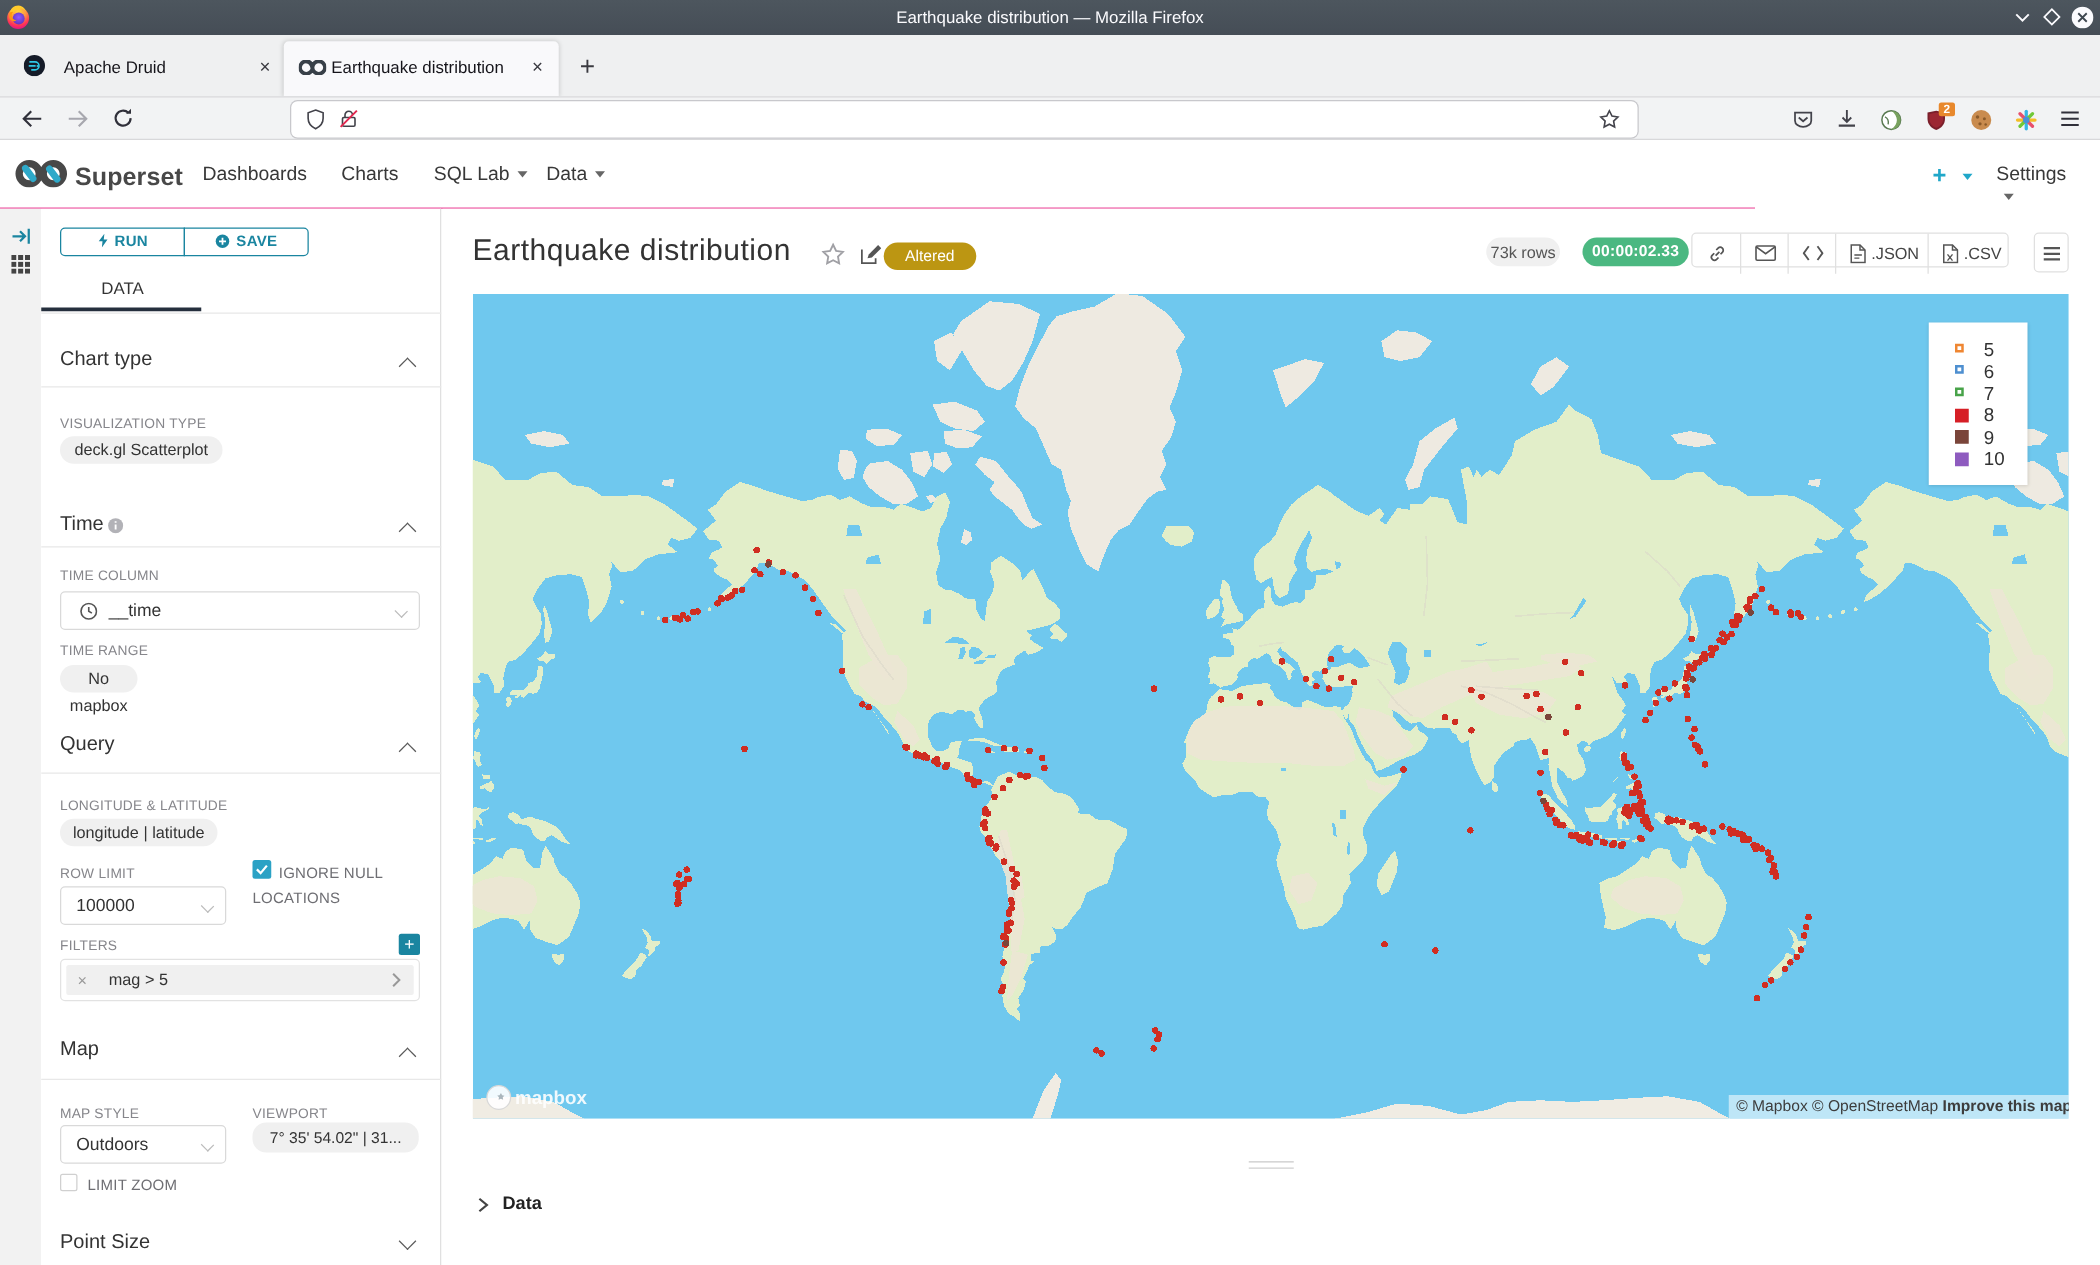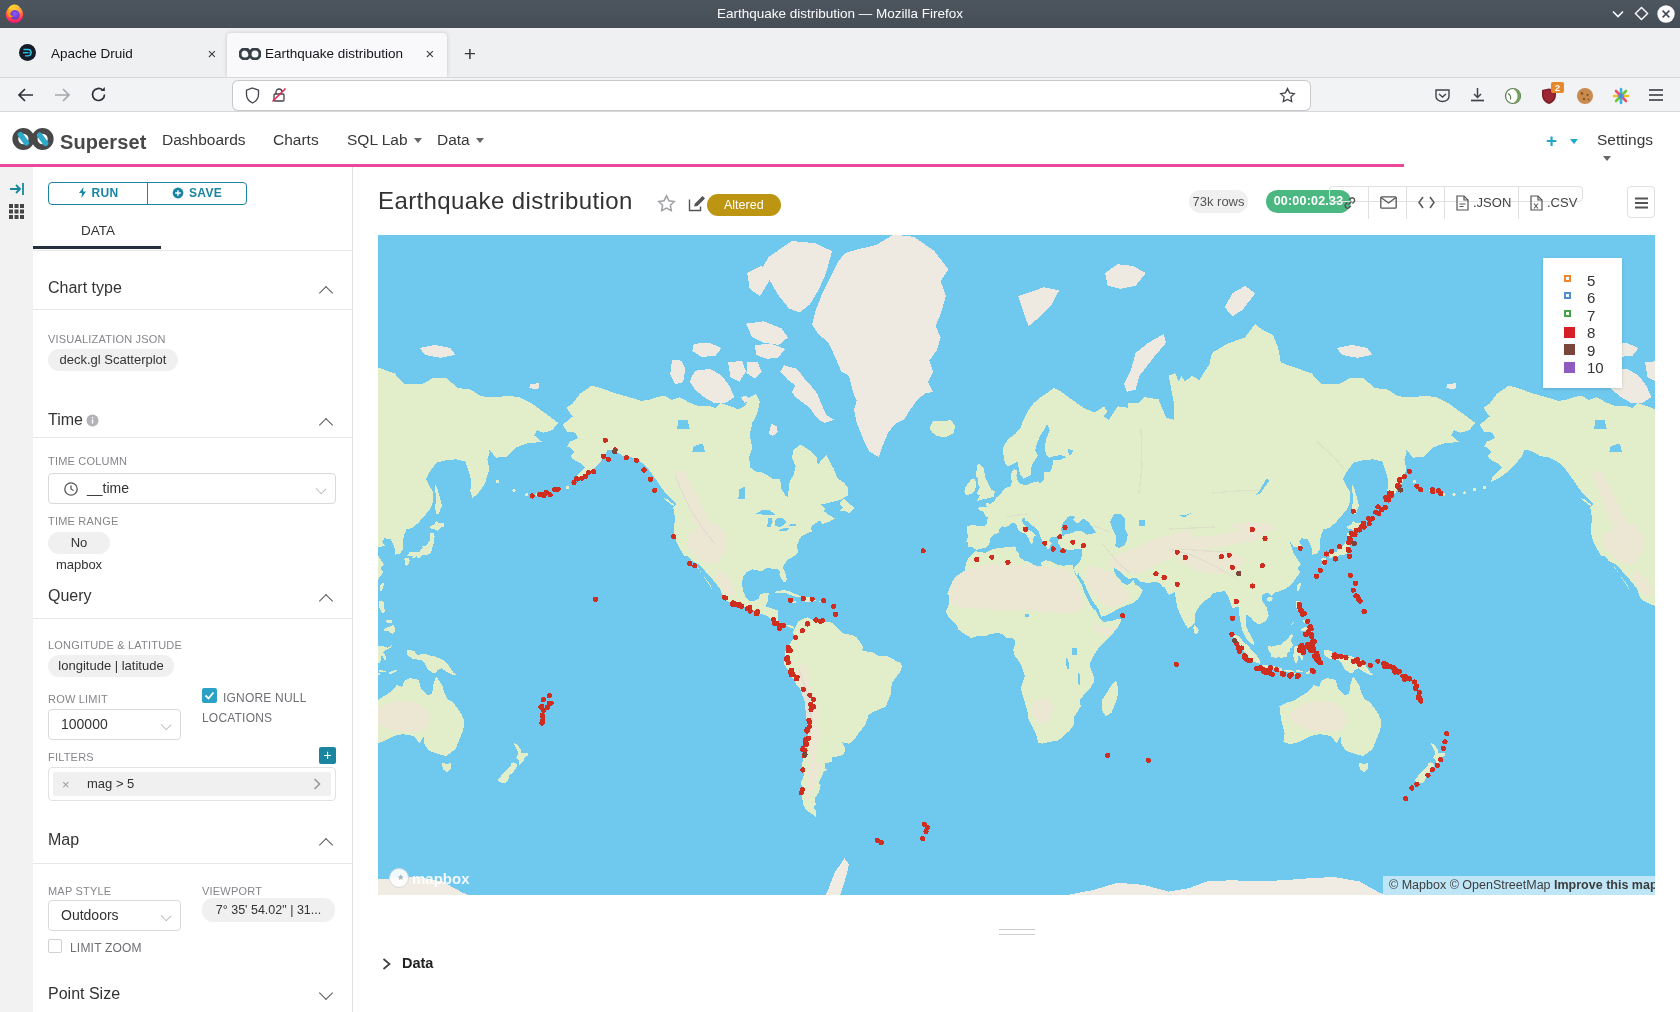--- a/index.html
+++ b/index.html
@@ -11,21 +11,21 @@
 #tabbar{position:absolute;left:0;top:28px;width:1680px;height:49px;background:#eff0f1;}
 .tab{position:absolute;top:5px;height:44px;border-radius:4px 4px 0 0;}
 .tab.active{background:#f9f9fb;box-shadow:0 0 4px rgba(0,0,0,.18);}
 .tab .tabtxt{position:absolute;top:13px;font-size:13.5px;color:#15141a;white-space:nowrap;}
 .tclose{position:absolute;top:14px;width:14px;height:14px;color:#3a3a40;font-size:15px;line-height:13px;text-align:center;}
 #navbar{position:absolute;left:0;top:77px;width:1680px;height:35px;background:#f2f3f4;border-bottom:1px solid #d8d8da;border-top:1px solid #d8d8da;}
 #urlbox{position:absolute;left:233px;top:3px;width:1077px;height:29px;background:#fff;border-radius:5px;box-shadow:0 0 0 1px #c8c8cc;}
 #urlbox .host{color:#23222a;} #urlbox .rest{color:#6f6f78;}
 .navico{position:absolute;top:5px;color:#2b2b33;}
 
-#sshead{position:absolute;left:0;top:112px;width:1404px;height:55px;background:#fff;border-bottom:3px solid #ec4899;}
+#sshead{position:absolute;left:0;top:112px;width:1404px;height:55px;background:#fff;border-bottom:1px solid #ec4899;}
 .menu{position:absolute;top:19px;font-size:15.5px;color:#383838;}
 .caret{display:inline-block;width:0;height:0;border-left:4px solid transparent;border-right:4px solid transparent;border-top:5px solid #666;margin-left:6px;vertical-align:middle;}
 
 #rail{position:absolute;left:0;top:167px;width:33px;height:845px;background:#f2f2f2;}
 #sidebar{position:absolute;left:33px;top:167px;width:320px;height:845px;background:#fff;border-right:1px solid #e0e0e0;font-size:13px;color:#333;}
 .sbtn{position:absolute;top:15px;height:23px;width:100px;border:1px solid #1a85a0;color:#1a85a0;font-size:12px;font-weight:bold;text-align:center;line-height:21px;letter-spacing:.3px;}
 .label{position:absolute;font-size:11px;color:#86868b;letter-spacing:.2px;}
 .pill{position:absolute;background:#f0f0f0;border-radius:11px;font-size:13px;color:#333;text-align:center;}
 .sel{position:absolute;height:31px;border:1px solid #d9d9d9;border-radius:4px;background:#fff;font-size:14px;color:#333;}
 .sel .selchev{position:absolute;right:10px;top:11px;width:8px;height:8px;border-right:1.6px solid #bbb;border-bottom:1.6px solid #bbb;transform:rotate(45deg) scale(1,.9);transform-origin:center;}
@@ -195,21 +195,21 @@
         <circle cx="6" cy="6" r="5.4" fill="#1a85a0"></circle>
         <path d="M6 3.2v5.6M3.2 6h5.6" stroke="#fff" stroke-width="1.4"></path>
       </svg>SAVE</div>
   <div class="abs" style="left:48px;top:56px;font-size:13.5px;color:#333;">DATA</div>
   <div class="abs" style="left:0;top:79px;width:128px;height:3px;background:#252f3d;"></div>
   <div class="sdiv" style="top:83px;"></div>
 
   <div class="shead" style="left:15px;top:112px;">Chart type</div>
   <div class="schev up" style="left:288px;top:121px;"></div>
   <div class="sdiv" style="top:142px;"></div>
-  <div class="label" style="left:15px;top:166px;">VISUALIZATION JSON</div>
+  <div class="label" style="left:15px;top:166px;">VISUALIZATION TYPE</div>
   <div class="pill" style="left:15px;top:182px;width:130px;height:22px;line-height:22px;">deck.gl Scatterplot</div>
 
   <div class="shead" style="left:15px;top:244px;">Time</div>
   <svg class="abs" style="left:53px;top:247px" width="13" height="13" viewBox="0 0 13 13">
       <circle cx="6.5" cy="6.5" r="6" fill="#b2b2b7"></circle>
       <path d="M6.5 5.5v4M6.5 3v1.2" stroke="#fff" stroke-width="1.5"></path>
     </svg>
   <div class="schev up" style="left:288px;top:253px;"></div>
   <div class="sdiv" style="top:270px;"></div>
   <div class="label" style="left:15px;top:288px;">TIME COLUMN</div>
@@ -273,21 +273,21 @@
   <svg class="abs" style="left:303px;top:27px" width="19" height="19" viewBox="0 0 19 19">
       <path d="M9.5 1.8l2.4 4.9 5.4.8-3.9 3.8.9 5.4-4.8-2.5-4.8 2.5.9-5.4L1.7 7.5l5.4-.8z" stroke="#a0a0a5" stroke-width="1.5" fill="none"></path>
     </svg>
   <svg class="abs" style="left:334px;top:29px" width="17" height="16" viewBox="0 0 17 16">
       <path d="M1.5 3.5h-0v11h11v-4" stroke="#555" stroke-width="1.4" fill="none"></path>
       <path d="M6 10.5l1-3L14.5 0 17 2.5 9.5 10l-3.5 .5z" fill="#555"></path>
     </svg>
   <div class="abs" style="left:353px;top:27px;height:22px;background:#bc9612;border-radius:11px;color:#fff;font-size:12.5px;line-height:22px;padding:0 17px;">Altered</div>
   <div class="pill" style="left:835px;top:23px;width:59px;height:23px;line-height:23px;border-radius:12px;font-size:13px;color:#555;">73k rows</div>
   <div class="abs" style="left:912px;top:23px;width:85px;height:23px;background:#4bb881;border-radius:12px;color:#fff;font-size:12.5px;text-align:center;line-height:23px;letter-spacing:.2px;font-weight:bold;">00:00:02.33</div>
-  <div class="abs" style="left:975px;top:19px;width:254px;height:16px;border:1px solid #e0e0e0;border-radius:4px;">
+  <div class="abs" style="left:999px;top:19px;width:254px;height:28px;border:1px solid #e0e0e0;border-radius:4px;">
     <svg class="abs" style="left:12px;top:8px" width="16" height="16" viewBox="0 0 16 16">
         <path d="M6.5 9.5l3-3" stroke="#555" stroke-width="1.4"></path>
         <path d="M7 5l1.5-1.5a2.4 2.4 0 013.4 3.4L10.4 8.4M8.8 11l-1.5 1.5a2.4 2.4 0 01-3.4-3.4L5.4 7.6" stroke="#555" stroke-width="1.4" fill="none"></path>
       </svg>
     <div class="abs" style="left:38px;top:0;height:32px;border-left:1px solid #e0e0e0;"></div>
     <svg class="abs" style="left:50px;top:9px" width="17" height="13" viewBox="0 0 17 13">
         <rect x=".8" y=".8" width="15.4" height="11.4" rx="1" stroke="#555" stroke-width="1.3" fill="none"></rect>
         <path d="M1 1.5l7.5 5.5L16 1.5" stroke="#555" stroke-width="1.3" fill="none"></path>
       </svg>
     <div class="abs" style="left:76px;top:0;height:32px;border-left:1px solid #e0e0e0;"></div>

